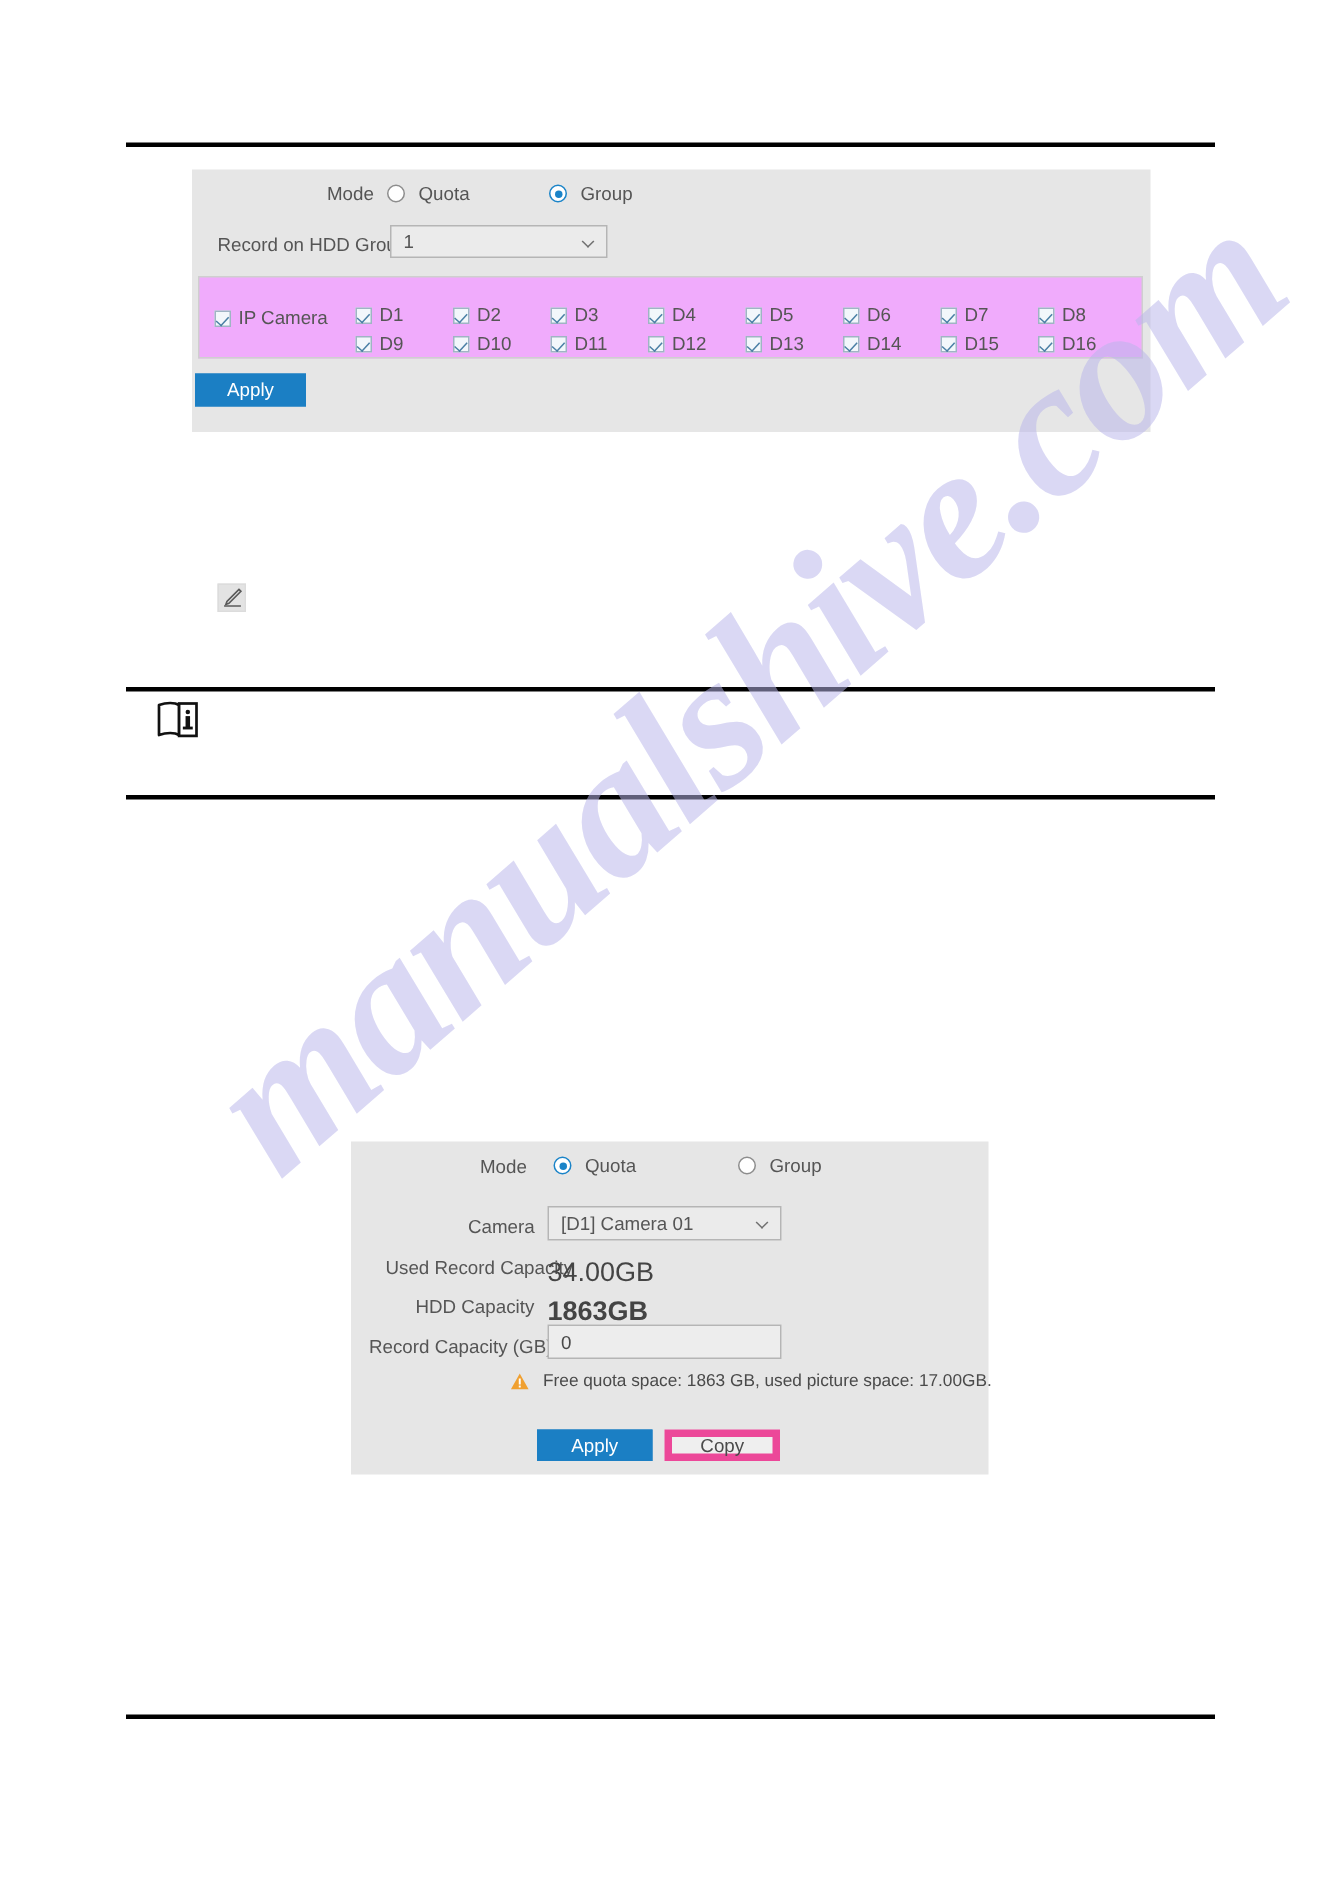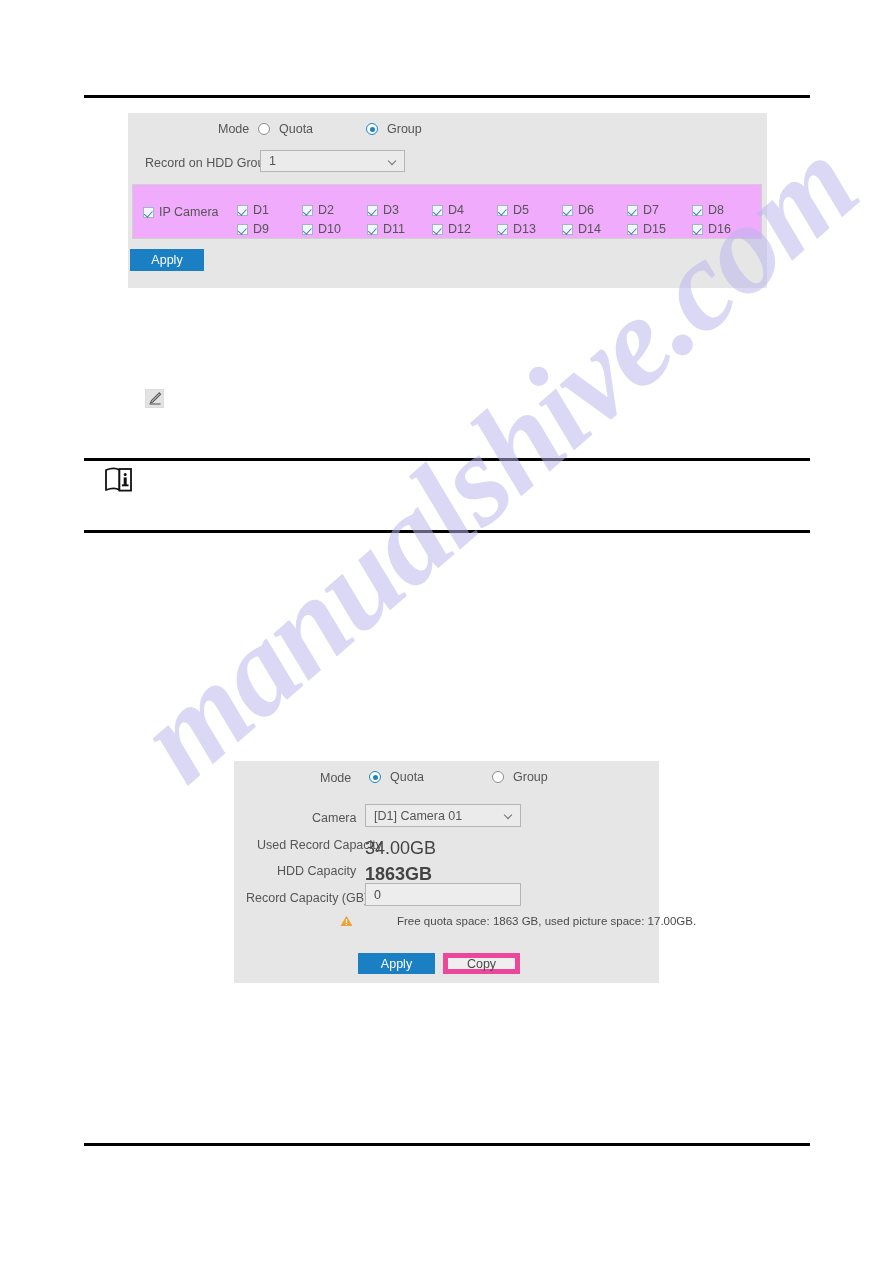--- a/index.html
+++ b/index.html
@@ -259,21 +259,21 @@
   #panel-quota .urc-lbl    { position: absolute; left: 23px;   top: 78px; }
   #panel-quota .urc-val    { position: absolute; left: 131px; top: 78px; }
 
   #panel-quota .hdd-lbl    { position: absolute; left: 43px;  top: 104px; }
   #panel-quota .hdd-val    { position: absolute; left: 131px; top: 104px; font-weight: bold; }
 
   #panel-quota .rc-lbl     { position: absolute; left: 12px;  top: 131px; }
   #panel-quota .rc-input   { position: absolute; left: 131px; top: 122px; width: 156px; height: 23px; }
 
   #panel-quota .warn-row   { position: absolute; left: 106px; top: 154px; display: flex; align-items: center; gap: 9px; }
-  #panel-quota .warn-text  { font-size: 11.5px; color: #4a4a4a; white-space: nowrap; margin-left: 35px; }
+  #panel-quota .warn-text  { font-size: 11.5px; color: #4a4a4a; white-space: nowrap; }
 
   #panel-quota .apply  { position: absolute; left: 124px; top: 192px; width: 77px; height: 21px; }
   #panel-quota .copy   { position: absolute; left: 209px; top: 192px; width: 77px; height: 21px; }
 
   
   .warn-icon {
     width: 13px;
     height: 12px;
     flex: 0 0 auto;
     display: block;

